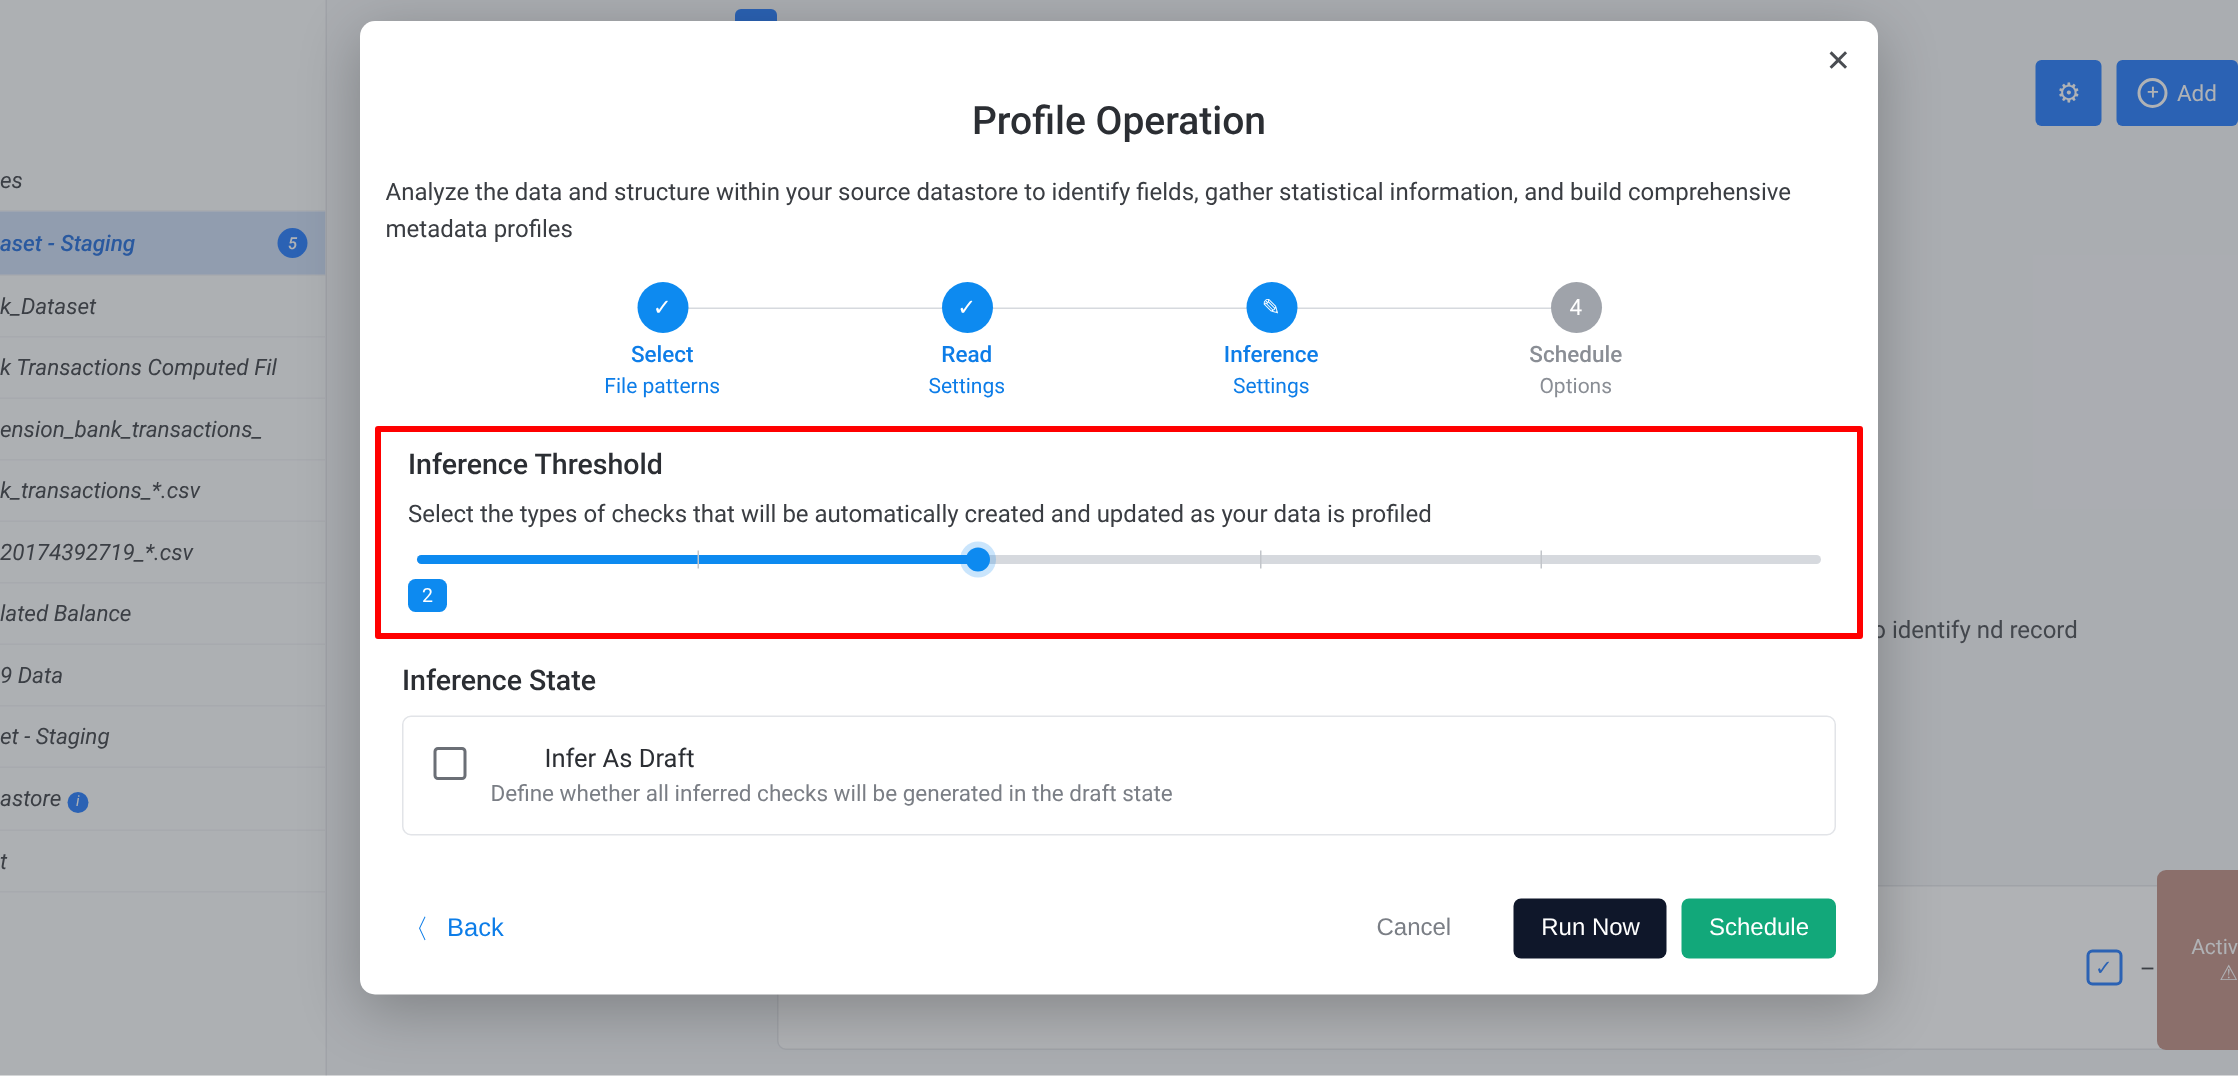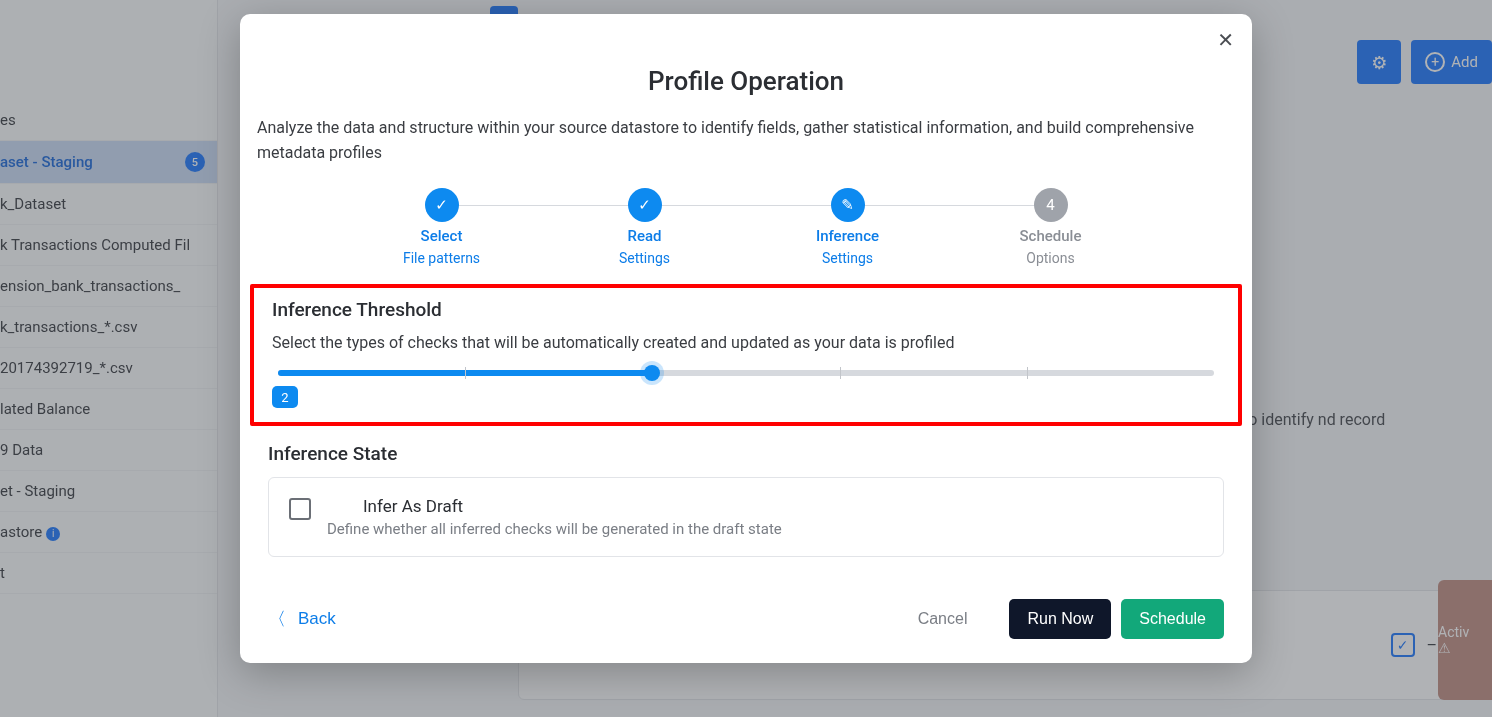--- a/index.html
+++ b/index.html
@@ -21,20 +21,21 @@
     display: flex;
     filter: none;
   }
   .sidebar {
     width: 218px;
     background: #fafbfc;
     border-right: 1px solid #e2e4e8;
     padding-top: 100px;
     flex-shrink: 0;
     overflow: hidden;
+    font-style: italic;
   }
   .sidebar-item {
     padding: 11px 12px 11px 0;
     font-size: 15px;
     color: #2b2e33;
     white-space: nowrap;
     border-bottom: 1px solid #eef0f3;
     display: flex;
     align-items: center;
     justify-content: space-between;
@@ -114,21 +115,21 @@
     display:flex;align-items:center;padding:0 24px;
   }
   .bg-card .label{font-size:15px;color:#3a3d42;margin-right:auto;}
   .bg-card .chk{
     width:24px;height:24px;border:2px solid #0d6efd;border-radius:4px;margin-right:12px;
     color:#0d6efd;display:flex;align-items:center;justify-content:center;font-size:14px;
   }
   .floating-side {
     position:absolute;right:0;top:580px;width:54px;height:120px;
     background:#bc8579;border-radius:6px 0 0 6px;
-    display:flex;flex-direction:column;align-items:flex-start;justify-content:center;
+    display:flex;flex-direction:column;align-items:flex-end;justify-content:center;
     color:#fff;font-size:14px;
   }
 
   
   .overlay {
     position: absolute; inset: 0;
     background: rgba(80,85,92,0.45);
     display: flex;
     align-items: flex-start;
     justify-content: center;

